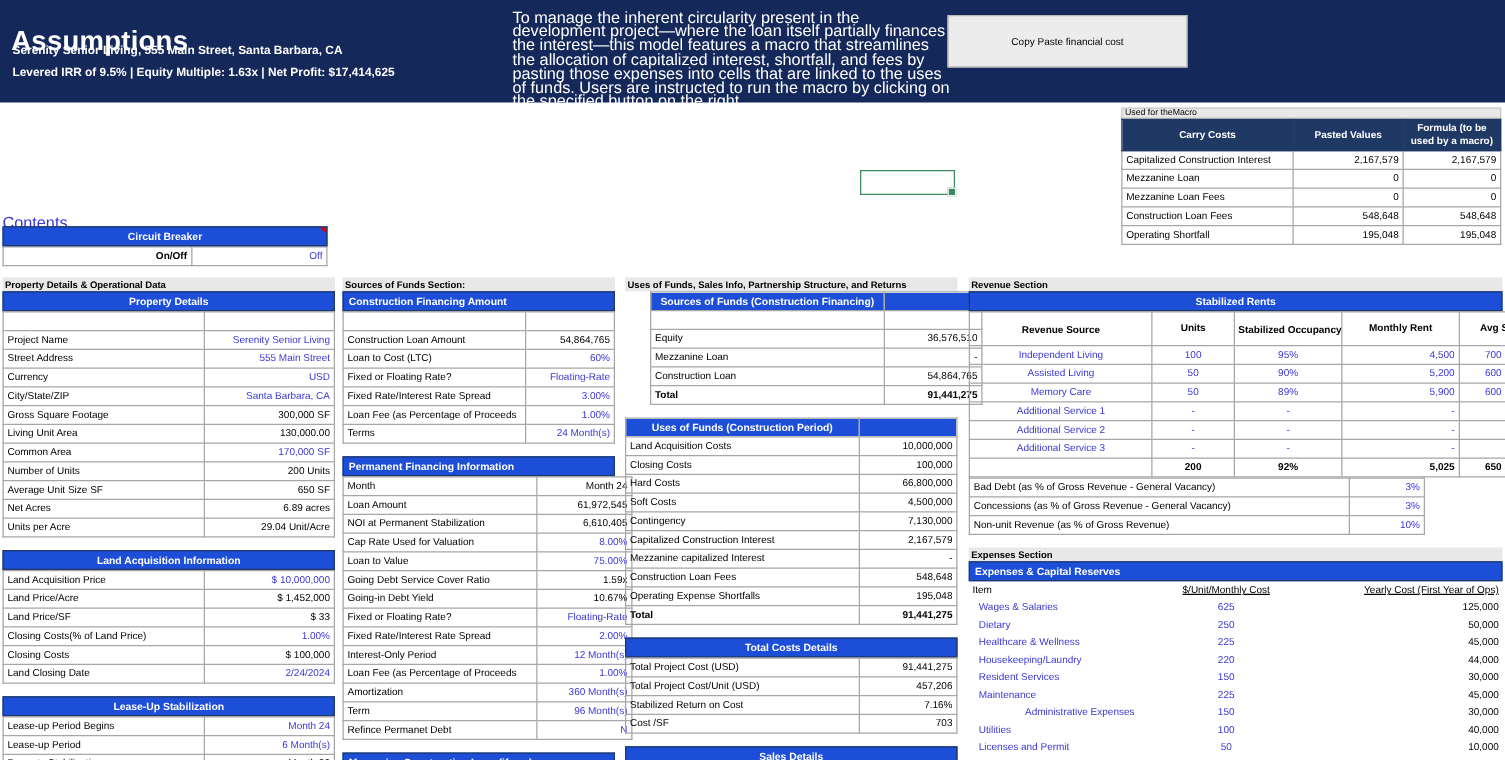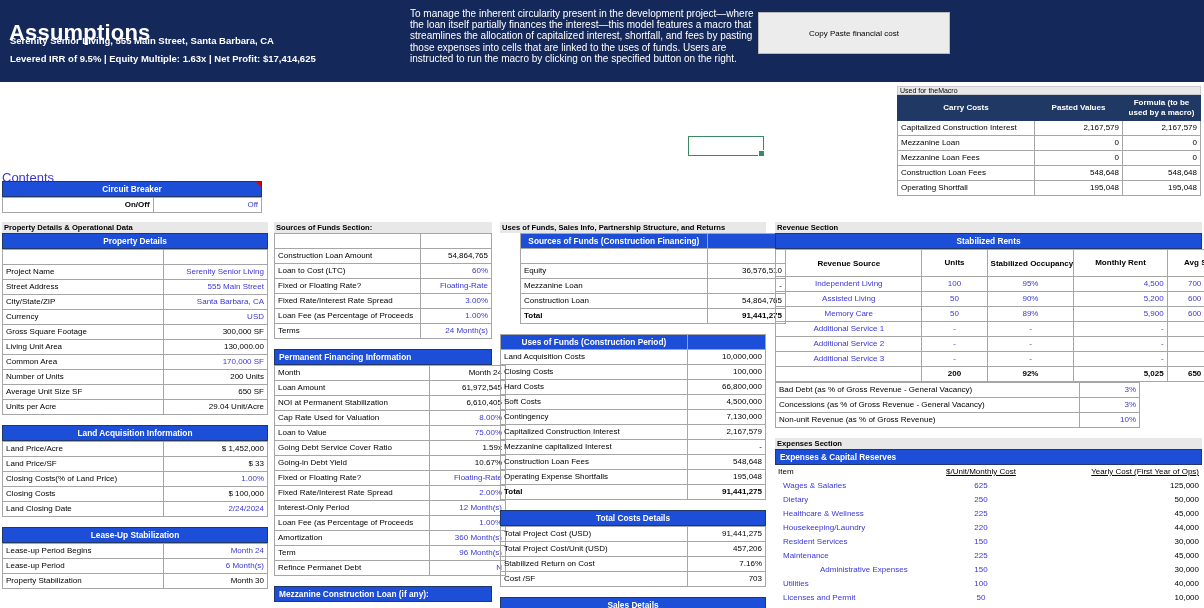--- a/index.html
+++ b/index.html
@@ -4,21 +4,21 @@
 <style>
   html,body{margin:0;padding:0;background:#fff;}
   body{width:1204px;height:608px;overflow:hidden;font-family:"Liberation Sans",sans-serif;color:#000;}
   .page{position:relative;width:1204px;height:608px;background:#fff;}
 
   
   .banner{position:absolute;left:0;top:0;width:1204px;height:82px;background:#14285a;}
   .banner-title{position:absolute;left:9px;top:20px;font-size:22px;font-weight:bold;color:#fff;letter-spacing:.2px;}
   .banner-sub1{position:absolute;left:10px;top:35px;font-size:9.5px;font-weight:bold;color:#fff;}
   .banner-sub2{position:absolute;left:10px;top:53px;font-size:9.5px;font-weight:bold;color:#fff;}
-  .banner-desc{position:absolute;left:410px;top:8px;width:350px;font-size:10px;line-height:11.2px;color:#fff;}
+  .banner-desc{position:absolute;left:410px;top:8px;width:350px;font-size:13px;line-height:11.2px;color:#fff;}
   .macro-btn{position:absolute;left:758px;top:12px;width:190px;height:40px;background:#ececec;border:1px solid #b9b9b9;
     display:flex;align-items:center;justify-content:center;font-size:8px;color:#000;}
 
   
   .seclabel{font-size:7.6px;font-weight:bold;color:#000;background:#e8e8e8;padding:1px 2px;}
   .hdr{background:#1d4ed8;color:#fff;font-size:8.3px;font-weight:bold;text-align:center;padding:2px 0;border:1px solid #1f3864;}
   .tbl{border-collapse:collapse;table-layout:fixed;font-size:8px;}
   .tbl td{border:1px solid #a6a6a6;padding:0 3px;height:14px;line-height:14px;white-space:nowrap;overflow:hidden;}
   .lbl{color:#000;text-align:left;}
   .num{text-align:right;color:#000;}
@@ -149,62 +149,70 @@
           </tr>
       <tr>
             <td class="lbl">Project Name</td>
             <td class="inp">Serenity Senior Living</td>
           </tr>
       <tr>
             <td class="lbl">Street Address</td>
             <td class="inp">555 Main Street</td>
           </tr>
       <tr>
+            <td class="lbl">Currency</td>
+            <td class="inp">USD</td>
+          </tr>
+      <tr>
             <td class="lbl">City/State/ZIP</td>
             <td class="inp">Santa Barbara, CA</td>
           </tr>
       <tr>
-            <td class="lbl">Currency</td>
-            <td class="inp">USD</td>
-          </tr>
-      <tr>
             <td class="lbl">Gross Square Footage</td>
             <td class="num">300,000 SF</td>
           </tr>
       <tr>
             <td class="lbl">Living Unit Area</td>
             <td class="num">130,000.00</td>
           </tr>
       <tr>
             <td class="lbl">Common Area</td>
             <td class="inp">170,000 SF</td>
           </tr>
       <tr>
             <td class="lbl">Number of  Units</td>
             <td class="num">200 Units</td>
           </tr>
       <tr>
             <td class="lbl">Average Unit Size SF</td>
             <td class="num">650 SF</td>
           </tr>
       <tr>
+            <td class="lbl">Net Acres</td>
+            <td class="num">6.89 acres</td>
+          </tr>
+      <tr>
             <td class="lbl">Units per Acre</td>
             <td class="num">29.04 Unit/Acre</td>
           </tr>
     </tbody>
       </table>
 
     <div class="gap"></div>
     <div class="hdr">Land Acquisition Information</div>
     <table class="tbl" style="width:266px;">
       <colgroup>
           <col style="width:160px">
           <col style="width:104px">
         </colgroup>
       <tbody>
+          <tr>
+            <td class="lbl">Land Acquisition  Price</td>
+            <td class="inp">$ 10,000,000</td>
+          </tr>
       <tr>
             <td class="lbl">Land Price/Acre</td>
             <td class="num">$ 1,452,000</td>
           </tr>
       <tr>
             <td class="lbl">Land Price/SF</td>
             <td class="num">$ 33</td>
           </tr>
       <tr>
             <td class="lbl">Closing Costs(% of Land Price)</td>
@@ -240,20 +248,21 @@
       <tr>
             <td class="lbl">Property Stabilization</td>
             <td class="num">Month 30</td>
           </tr>
     </tbody>
       </table>
   </div>
 
   <div class="col c2">
     <div class="seclabel">Sources of Funds Section:</div>
+    <div class="hdr" style="text-align:left;padding-left:4px;">Construction Financing Amount</div>
     <table class="tbl" style="width:218px;">
       <colgroup>
           <col style="width:145px">
           <col style="width:71px">
         </colgroup>
       <tbody>
           <tr>
             <td class="lbl">&nbsp;</td>
             <td class="num">&nbsp;</td>
           </tr>

